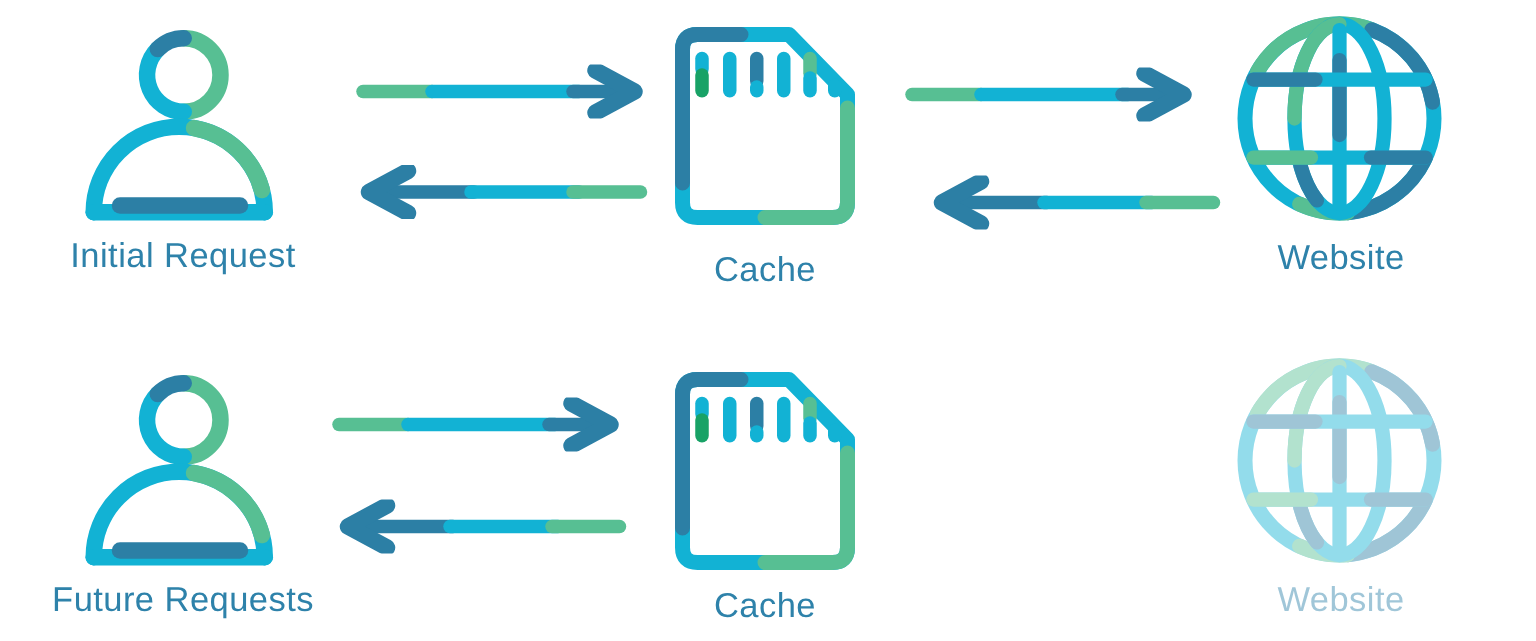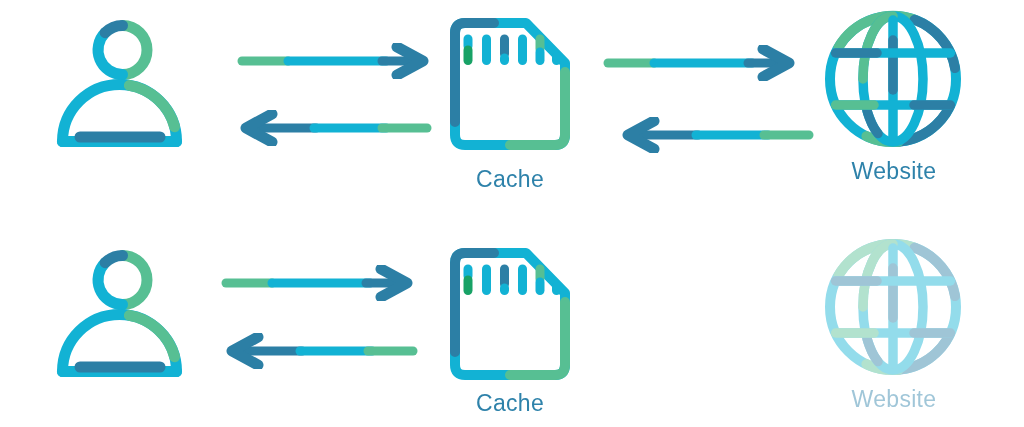--- a/index.html
+++ b/index.html
@@ -94,20 +94,21 @@
     <path class="s-blue" stroke-width="9.5" d="M 45 100.5 A 30 63 0 0 0 56 123.6"></path>
     <path class="s-cyan" stroke-width="9.5" d="M 71 10 L 71 126"></path>
     <path class="s-blue" stroke-width="9.5" d="M 71 30 L 71 80"></path>
     <path class="s-cyan" stroke-width="9.5" d="M 13.6 43 L 128.4 43"></path>
     <path class="s-blue" stroke-width="9.5" d="M 13.6 43 L 55 43"></path>
     <path class="s-cyan" stroke-width="9.5" d="M 13.6 95 L 128.4 95"></path>
     <path class="s-green" stroke-width="9.5" d="M 13.6 95 L 52 95"></path>
     <path class="s-blue" stroke-width="9.5" d="M 92 95 L 128.4 95"></path>
   </svg>
 
+  <div class="label" style="left:12px;top:157px">Initial Request</div>
   <div class="label" style="left:400px;top:166px">Cache</div>
   <div class="label" style="left:784px;top:158px">Website</div>
 
   <svg class="abs icon" style="left:54px;top:242px" width="132" height="138" viewBox="0 0 132 138">
     <path class="s-green" stroke-width="11" d="M 68.5 13.5 A 24.5 24.5 0 0 1 68.5 62.5"></path>
     <path class="s-cyan" stroke-width="11" d="M 68.5 62.5 A 24.5 24.5 0 0 1 51.2 20.7"></path>
     <path class="s-blue" stroke-width="11" d="M 51.2 20.7 A 24.5 24.5 0 0 1 68.5 13.5"></path>
     <path class="s-cyan" stroke-width="11" d="M 8.5 129.5 A 57 57 0 0 1 122.5 129.5"></path>
     <path class="s-green" stroke-width="11" d="M 75.4 73.4 A 57 57 0 0 1 120.6 114.7"></path>
     <path class="s-cyan" stroke-width="11" d="M 8.5 129.5 L 122.5 129.5"></path>
@@ -154,16 +155,17 @@
     <path class="s-blue" stroke-width="9.5" d="M 45 100.5 A 30 63 0 0 0 56 123.6"></path>
     <path class="s-cyan" stroke-width="9.5" d="M 71 10 L 71 126"></path>
     <path class="s-blue" stroke-width="9.5" d="M 71 30 L 71 80"></path>
     <path class="s-cyan" stroke-width="9.5" d="M 13.6 43 L 128.4 43"></path>
     <path class="s-blue" stroke-width="9.5" d="M 13.6 43 L 55 43"></path>
     <path class="s-cyan" stroke-width="9.5" d="M 13.6 95 L 128.4 95"></path>
     <path class="s-green" stroke-width="9.5" d="M 13.6 95 L 52 95"></path>
     <path class="s-blue" stroke-width="9.5" d="M 92 95 L 128.4 95"></path>
   </svg>
 
+  <div class="label" style="left:12px;top:386px">Future Requests</div>
   <div class="label" style="left:400px;top:390px">Cache</div>
   <div class="label faded" style="left:784px;top:386px">Website</div>
 
 </div>
 
 </body></html>

